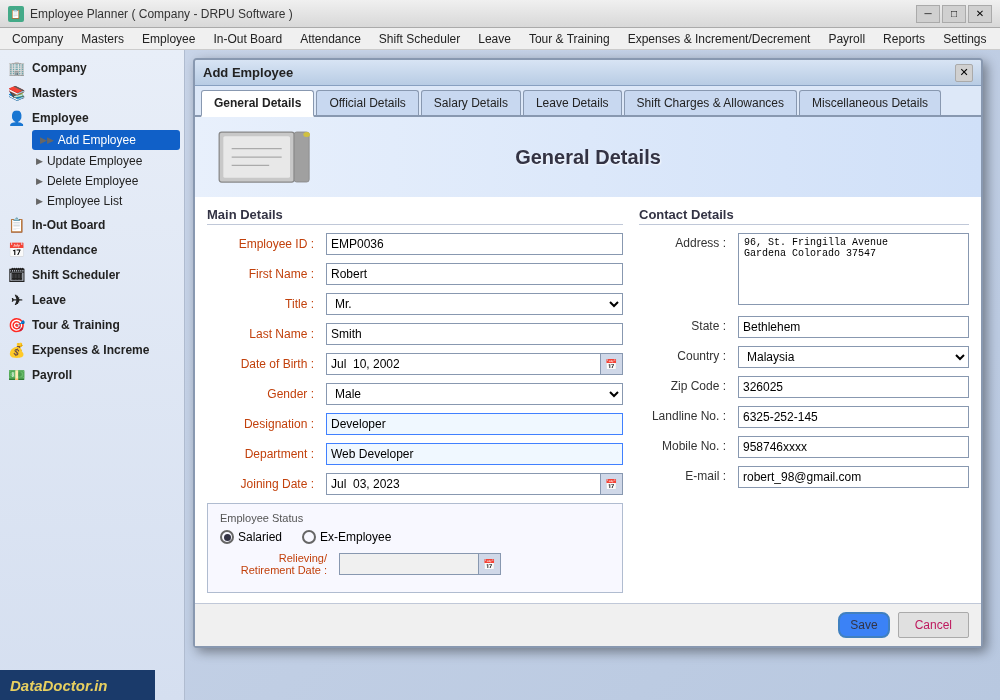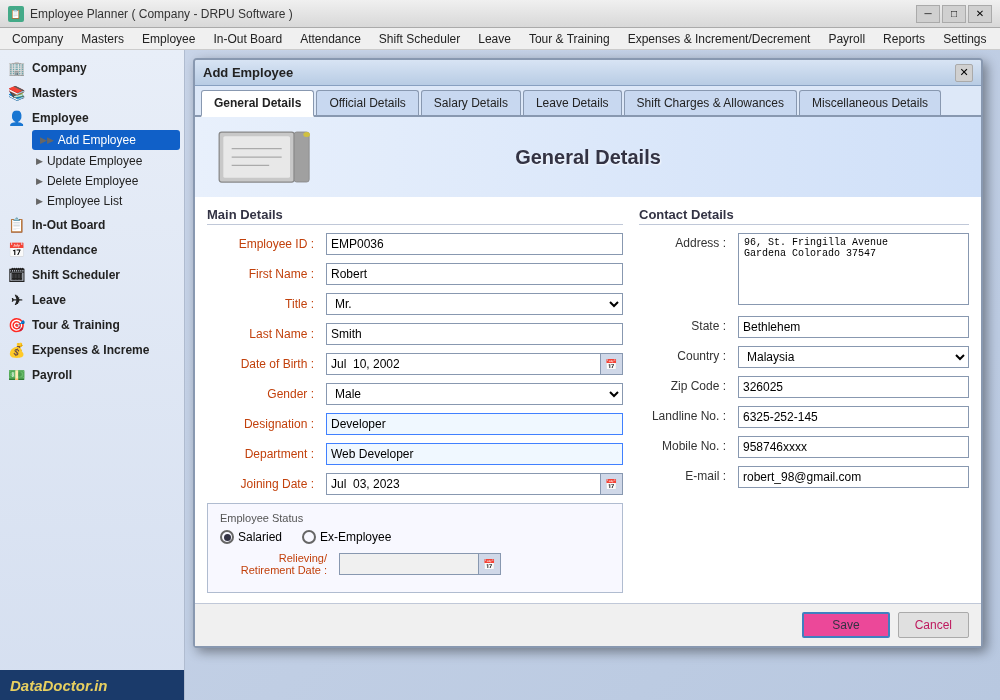--- a/index.html
+++ b/index.html
@@ -71,25 +71,25 @@
     .radio-group { display: flex; align-items: center; gap: 20px; }
     .radio-item { display: flex; align-items: center; gap: 4px; cursor: pointer; }
     .radio-circle { width: 14px; height: 14px; border-radius: 50%; border: 2px solid #666; display: flex; align-items: center; justify-content: center; flex-shrink: 0; }
     .radio-circle.checked::after { content: ''; width: 7px; height: 7px; border-radius: 50%; background: #334; }
 
     
     .address-textarea { width: 100%; height: 72px; border: 1px solid #8898b0; padding: 3px 5px; font-size: 10px; resize: none; background: white; font-family: Liberation Mono, monospace; }
 
     
     .dialog-footer { display: flex; justify-content: flex-end; padding: 8px 12px; gap: 8px; background: #f0f0f0; border-top: 1px solid #c0c8d8; }
-    .btn-save { padding: 4px 28px; background: #ec4899; border: 2px solid #4080c0; color: #334; cursor: pointer; font-size: 12px; border-radius: 2px; }
+    .btn-save { padding: 4px 10px; background: #3b82f6; border: 2px solid #4080c0; color: #334; cursor: pointer; font-size: 12px; border-radius: 8px; }
     .btn-cancel { padding: 4px 16px; background: #e0e0e0; border: 1px solid #aaa; color: #be185d; cursor: pointer; font-size: 12px; border-radius: 2px; }
 
     
-    .bottom-bar { height: 30px; background: #1a3a6a; display: flex; align-items: center; padding: 0 10px; position: absolute; bottom: 0; left: 0; width: 185px; }
+    .bottom-bar { height: 30px; background: #1a3a6a; display: flex; align-items: center; padding: 0 10px; position: absolute; bottom: 0; left: 0; width: 155px; }
     .bottom-bar-text { color: #e8d060; font-size: 15px; font-weight: bold; font-style: italic; }
 
     .form-right-row { display: flex; align-items: flex-start; margin-bottom: 8px; gap: 4px; }
     .form-right-label { width: 95px; text-align: right; padding-right: 8px; color: #333; font-size: 12px; flex-shrink: 0; padding-top: 3px; }
     .form-right-input { flex: 1; height: 22px; border: 1px solid #8898b0; padding: 2px 4px; font-size: 12px; background: white; }
     .form-right-select { flex: 1; height: 22px; border: 1px solid #8898b0; background: white; font-size: 12px; padding: 1px 4px; }
 
     .relieving-wrapper { display: flex; align-items: center; }
     .relieving-wrapper input { width: 140px; height: 22px; border: 1px solid #8898b0; padding: 2px 4px; font-size: 12px; background: white; }
     .relieving-wrapper .date-btn { width: 22px; height: 22px; }

